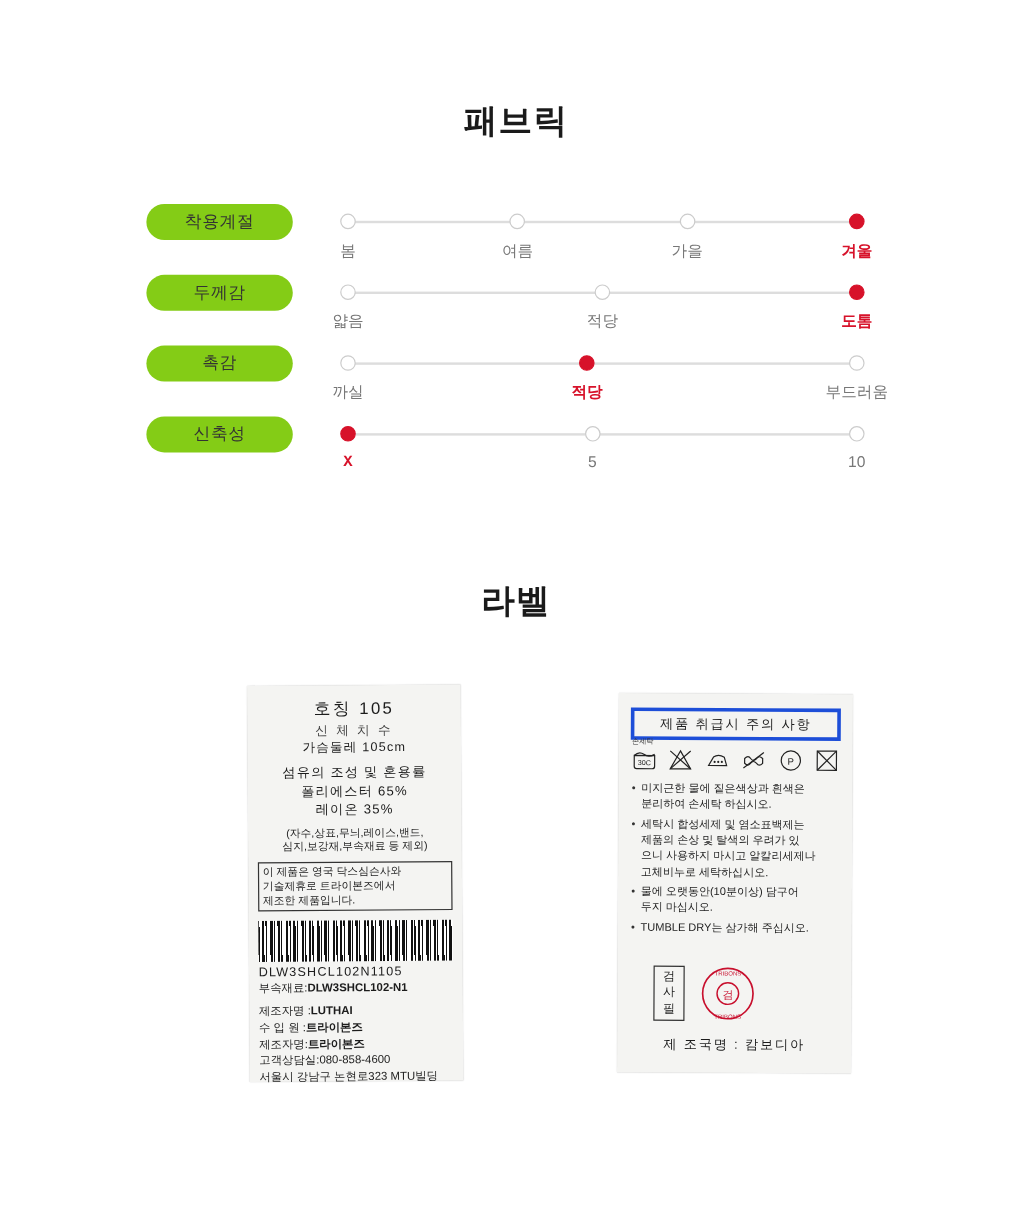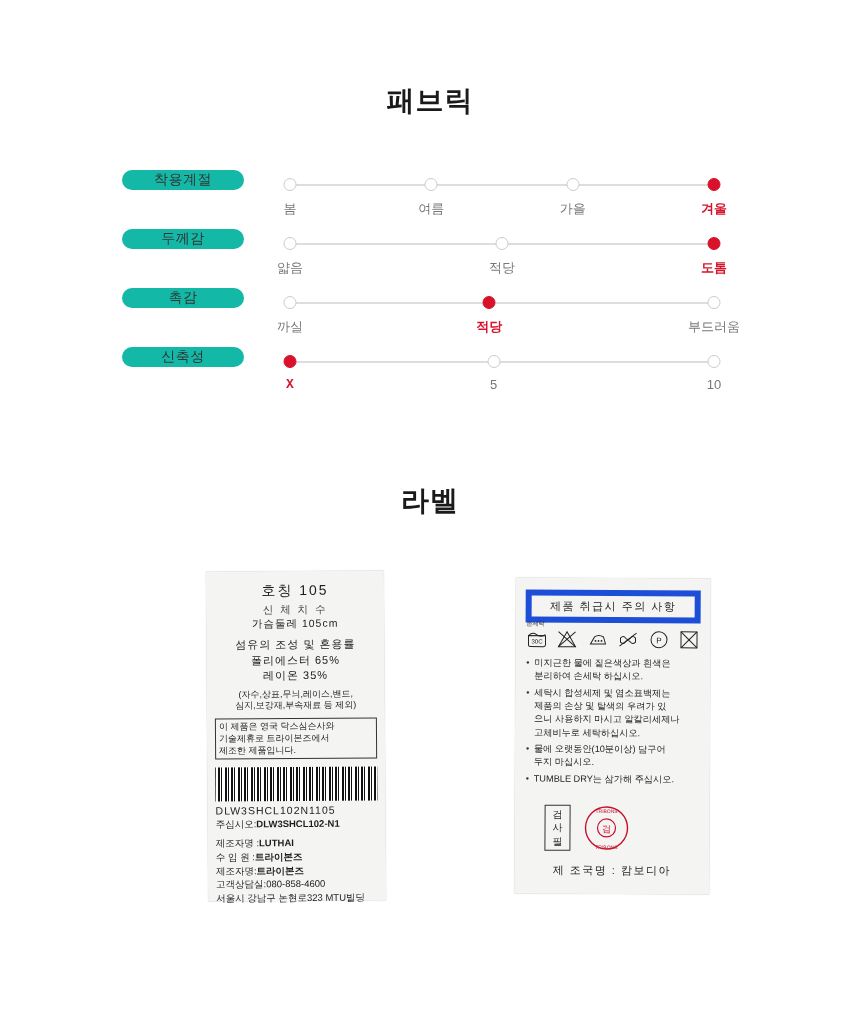--- a/index.html
+++ b/index.html
@@ -41,23 +41,23 @@
   }
   .scale-row {
     position: relative;
     height: 59px;
   }
   .row-chip {
     position: absolute;
     left: 122px;
     top: 10px;
     width: 122px;
-    height: 20px;
+    height: 30px;
     border-radius: 15px;
-    background: #14b8a6;
+    background: #84cc16;
     color: #333333;
     font-size: 14px;
     display: flex;
     align-items: center;
     justify-content: center;
     letter-spacing: 0.5px;
   }
   .track {
     position: absolute;
     left: 290px;
@@ -201,21 +201,21 @@
     left: 515px;
     top: 14px;
     width: 195px;
     height: 316px;
     padding: 12px 10px 8px 10px;
     font-size: 9.5px;
     color: #1c1c1c;
     transform: rotate(0.3deg);
   }
   .care-title {
-    border: 6px solid #1d4ed8;
+    border: 3px solid #1d4ed8;
     text-align: center;
     font-size: 11px;
     letter-spacing: 1.5px;
     padding: 3px 0;
     margin-bottom: 6px;
   }
   .symbol-row {
     display: flex;
     justify-content: space-between;
     align-items: flex-end;
@@ -362,21 +362,21 @@
       <div class="note-small" style="white-space:pre-line">(자수,상표,무늬,레이스,밴드,
 심지,보강재,부속재료 등 제외)</div>
 
       <div class="boxed" style="white-space:pre-line">이 제품은 영국 닥스심슨사와
 기술제휴로 트라이본즈에서
 제조한 제품입니다.</div>
 
       <div class="barcode"></div>
       <div class="barcode-num">DLW3SHCL102N1105</div>
       <div class="lot-num">
-        <span>주십시오:</span><b>DLW3SHCL102-N1</b>
+        <span>부속재료:</span><b>DLW3SHCL102-N1</b>
       </div>
 
       <div class="addr-block">
         <div><span>제조자명 :</span><b>LUTHAI</b></div>
         <div><span>수 입 원 :</span><b>트라이본즈</b></div>
         <div><span>제조자명:</span><b>트라이본즈</b></div>
         <div><span>고객상담실:</span><span>080-858-4600</span></div>
         <div>서울시 강남구 논현로323 MTU빌딩</div>
       </div>
     </div>

